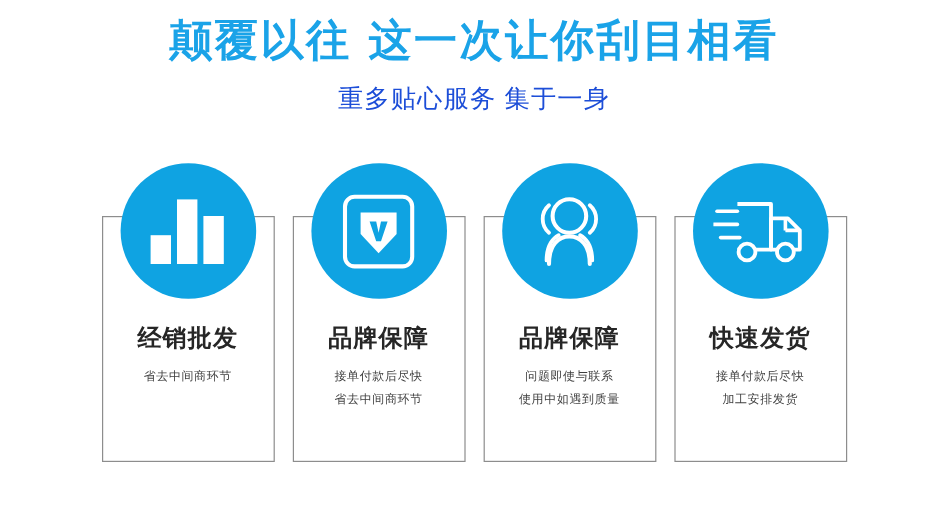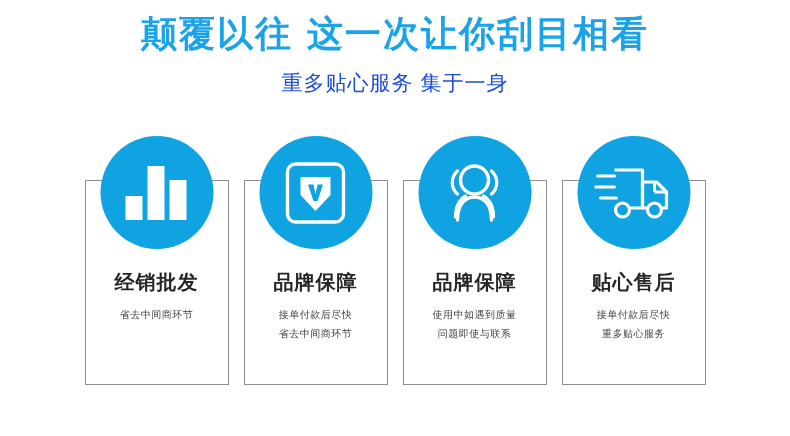--- a/index.html
+++ b/index.html
@@ -176,22 +176,22 @@
           <path d="M53 9 C60 15, 60 26, 53 32" fill="none" stroke="#ffffff" stroke-width="3.2" stroke-linecap="round"></path>
           <path d="M55 55 C55 42, 49 36, 45 34" fill="none" stroke="#ffffff" stroke-width="3.2" stroke-linecap="round"></path>
 
           <circle cx="36" cy="18" r="14" fill="none" stroke="#ffffff" stroke-width="3.4"></circle>
           <path d="M19 58 C19 42, 27 35, 36 35 C45 35, 53 42, 53 58" fill="none" stroke="#ffffff" stroke-width="3.4" stroke-linecap="round"></path>
         </svg>
       </div>
       <div class="card-body">
         <div class="card-title">品牌保障</div>
         <div class="card-desc">
+          <span class="line">问题即使与联系</span>
           <span class="line">使用中如遇到质量</span>
-          <span class="line">问题即使与联系</span>
         </div>
       </div>
     </div>
 
     <div class="card">
       <div class="icon-circle">
         <svg width="78" height="58" viewBox="0 0 78 58" aria-hidden="true">
 
           <line x1="3" y1="12" x2="20" y2="12" stroke="#ffffff" stroke-width="3" stroke-linecap="round"></line>
           <line x1="0" y1="23" x2="20" y2="23" stroke="#ffffff" stroke-width="3" stroke-linecap="round"></line>
@@ -201,22 +201,22 @@
 
           <path d="M48 18 H62 L72 28 V44 H48 Z" fill="none" stroke="#ffffff" stroke-width="3.2" stroke-linejoin="round"></path>
           <line x1="60" y1="18" x2="60" y2="28" stroke="#ffffff" stroke-width="3"></line>
           <line x1="60" y1="28" x2="72" y2="28" stroke="#ffffff" stroke-width="3"></line>
 
           <circle cx="28" cy="46" r="7" fill="#0fa3e2" stroke="#ffffff" stroke-width="3.2"></circle>
           <circle cx="60" cy="46" r="7" fill="#0fa3e2" stroke="#ffffff" stroke-width="3.2"></circle>
         </svg>
       </div>
       <div class="card-body">
-        <div class="card-title">贴心售后</div>
+        <div class="card-title">快速发货</div>
         <div class="card-desc">
           <span class="line">接单付款后尽快</span>
-          <span class="line">重多贴心服务</span>
+          <span class="line">加工安排发货</span>
         </div>
       </div>
     </div>
 
   </div>
 </div>
 
 </body></html>

